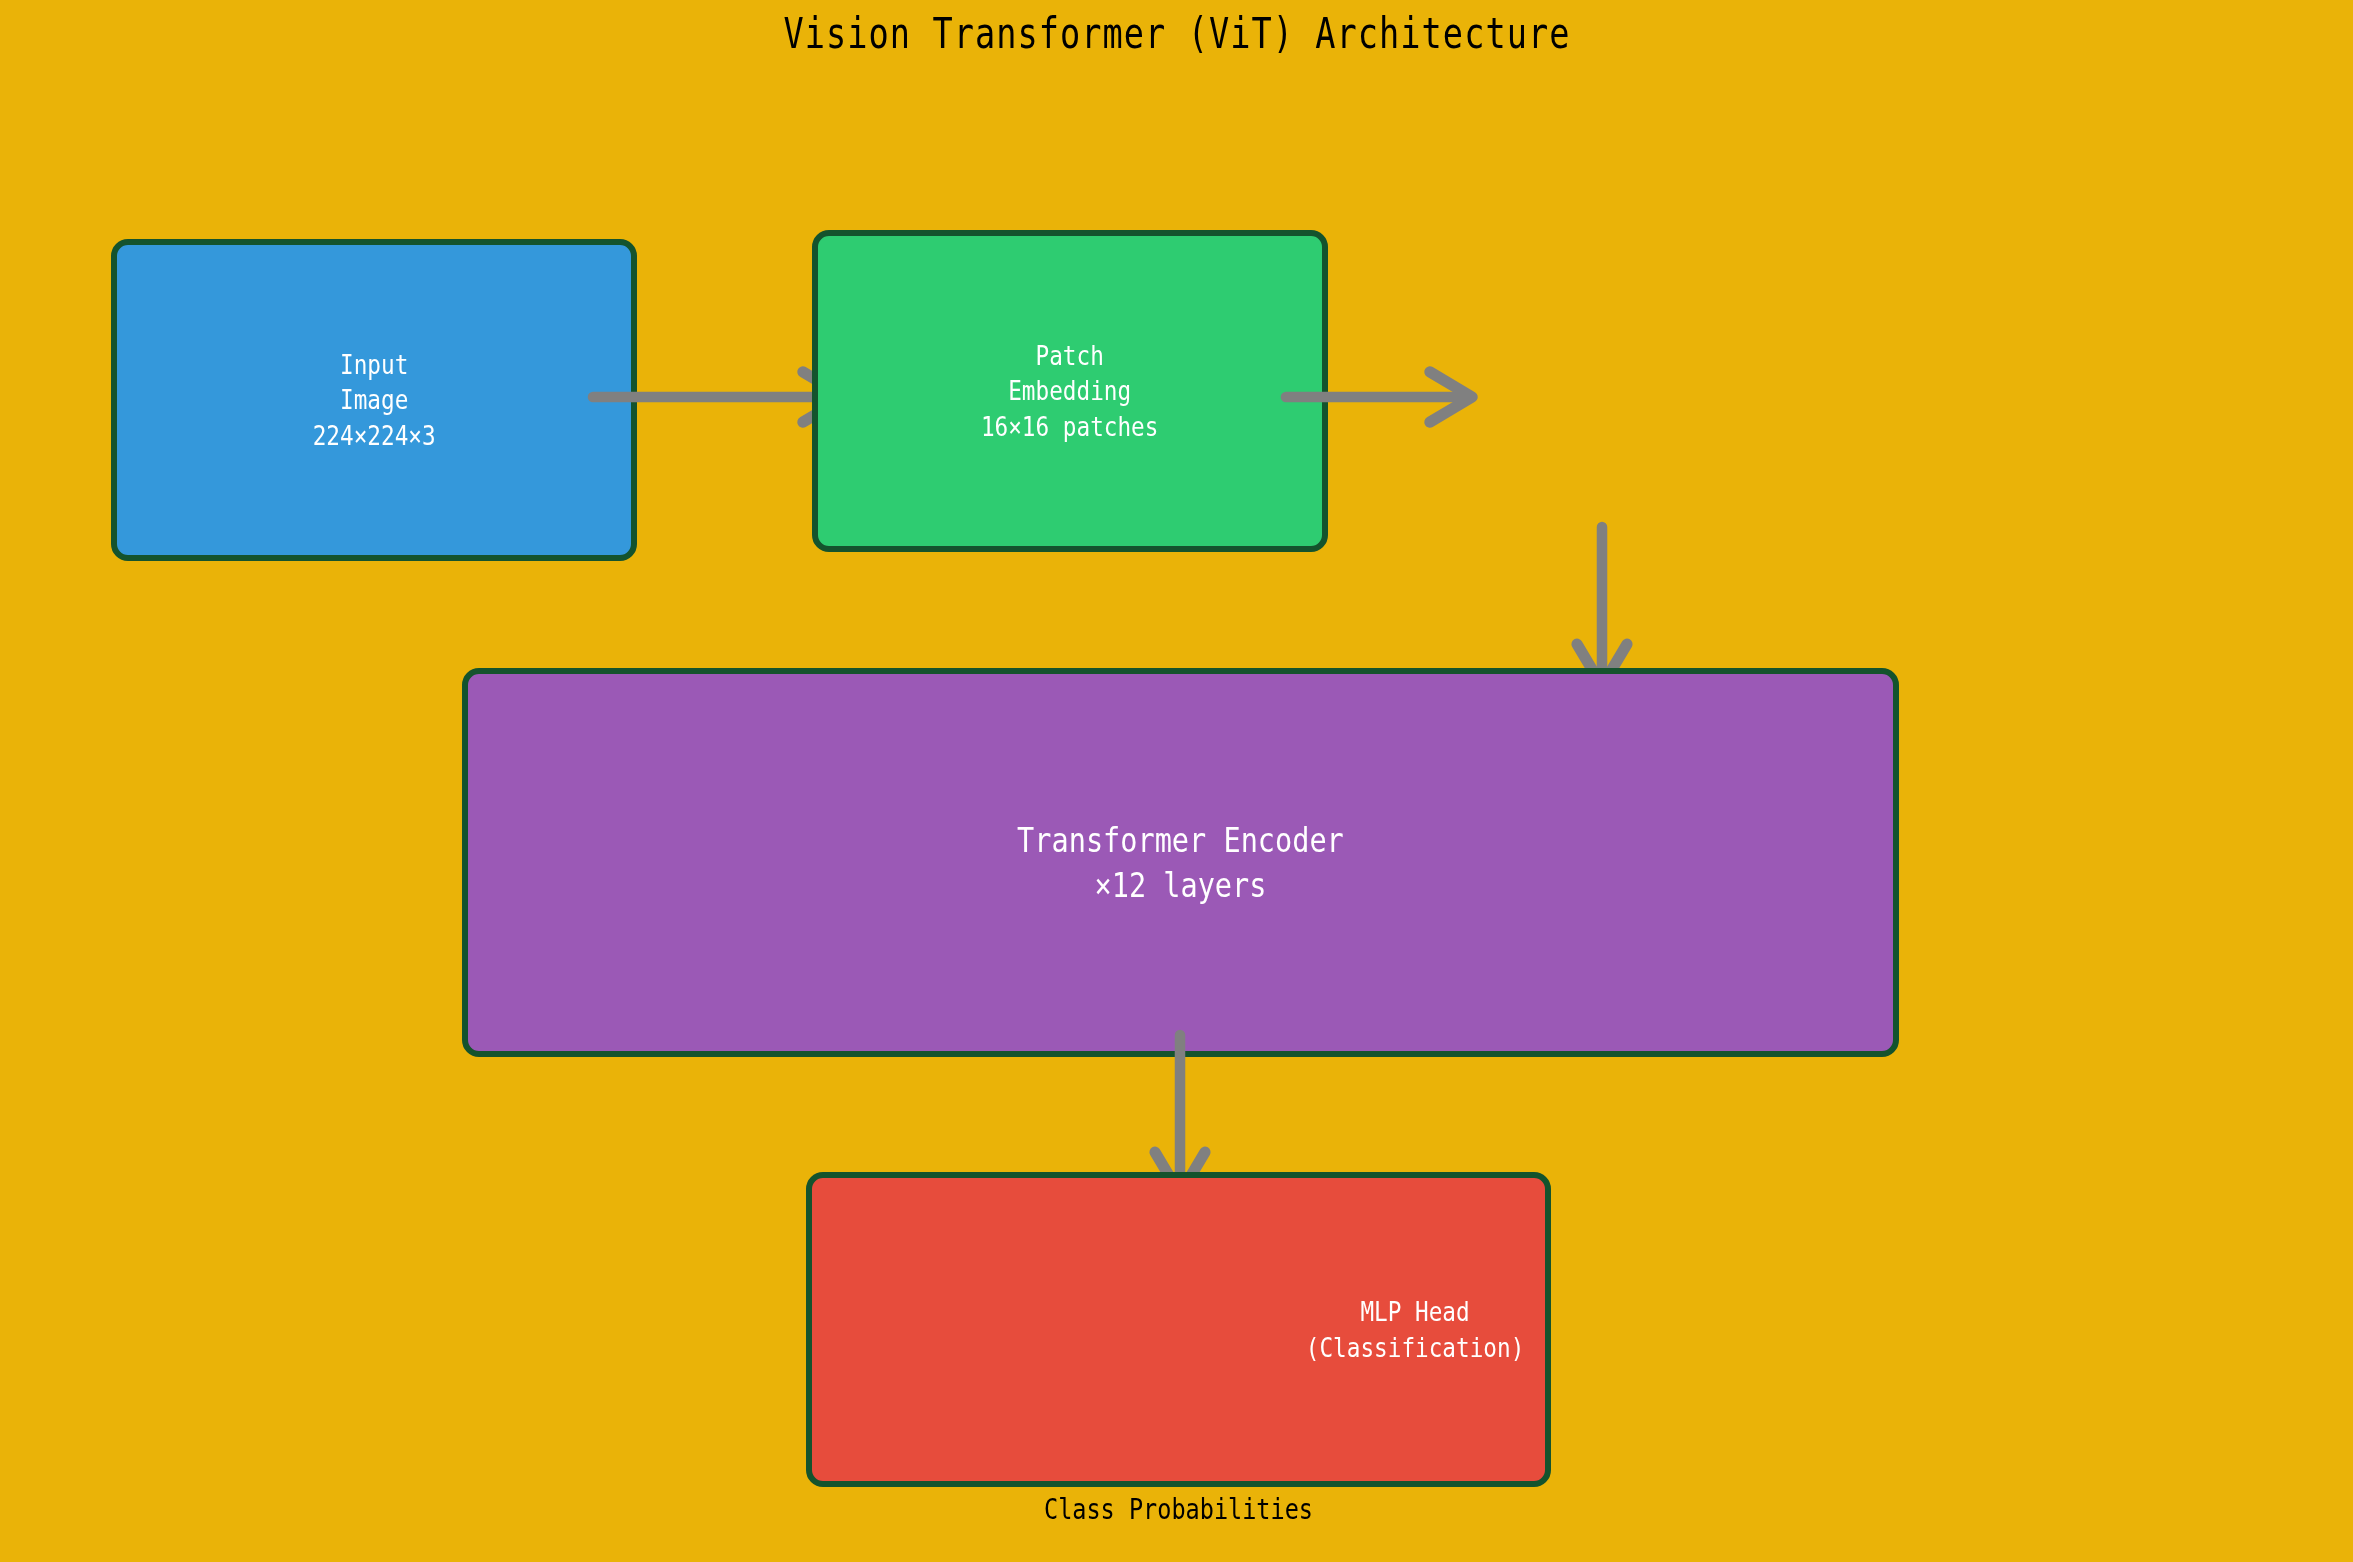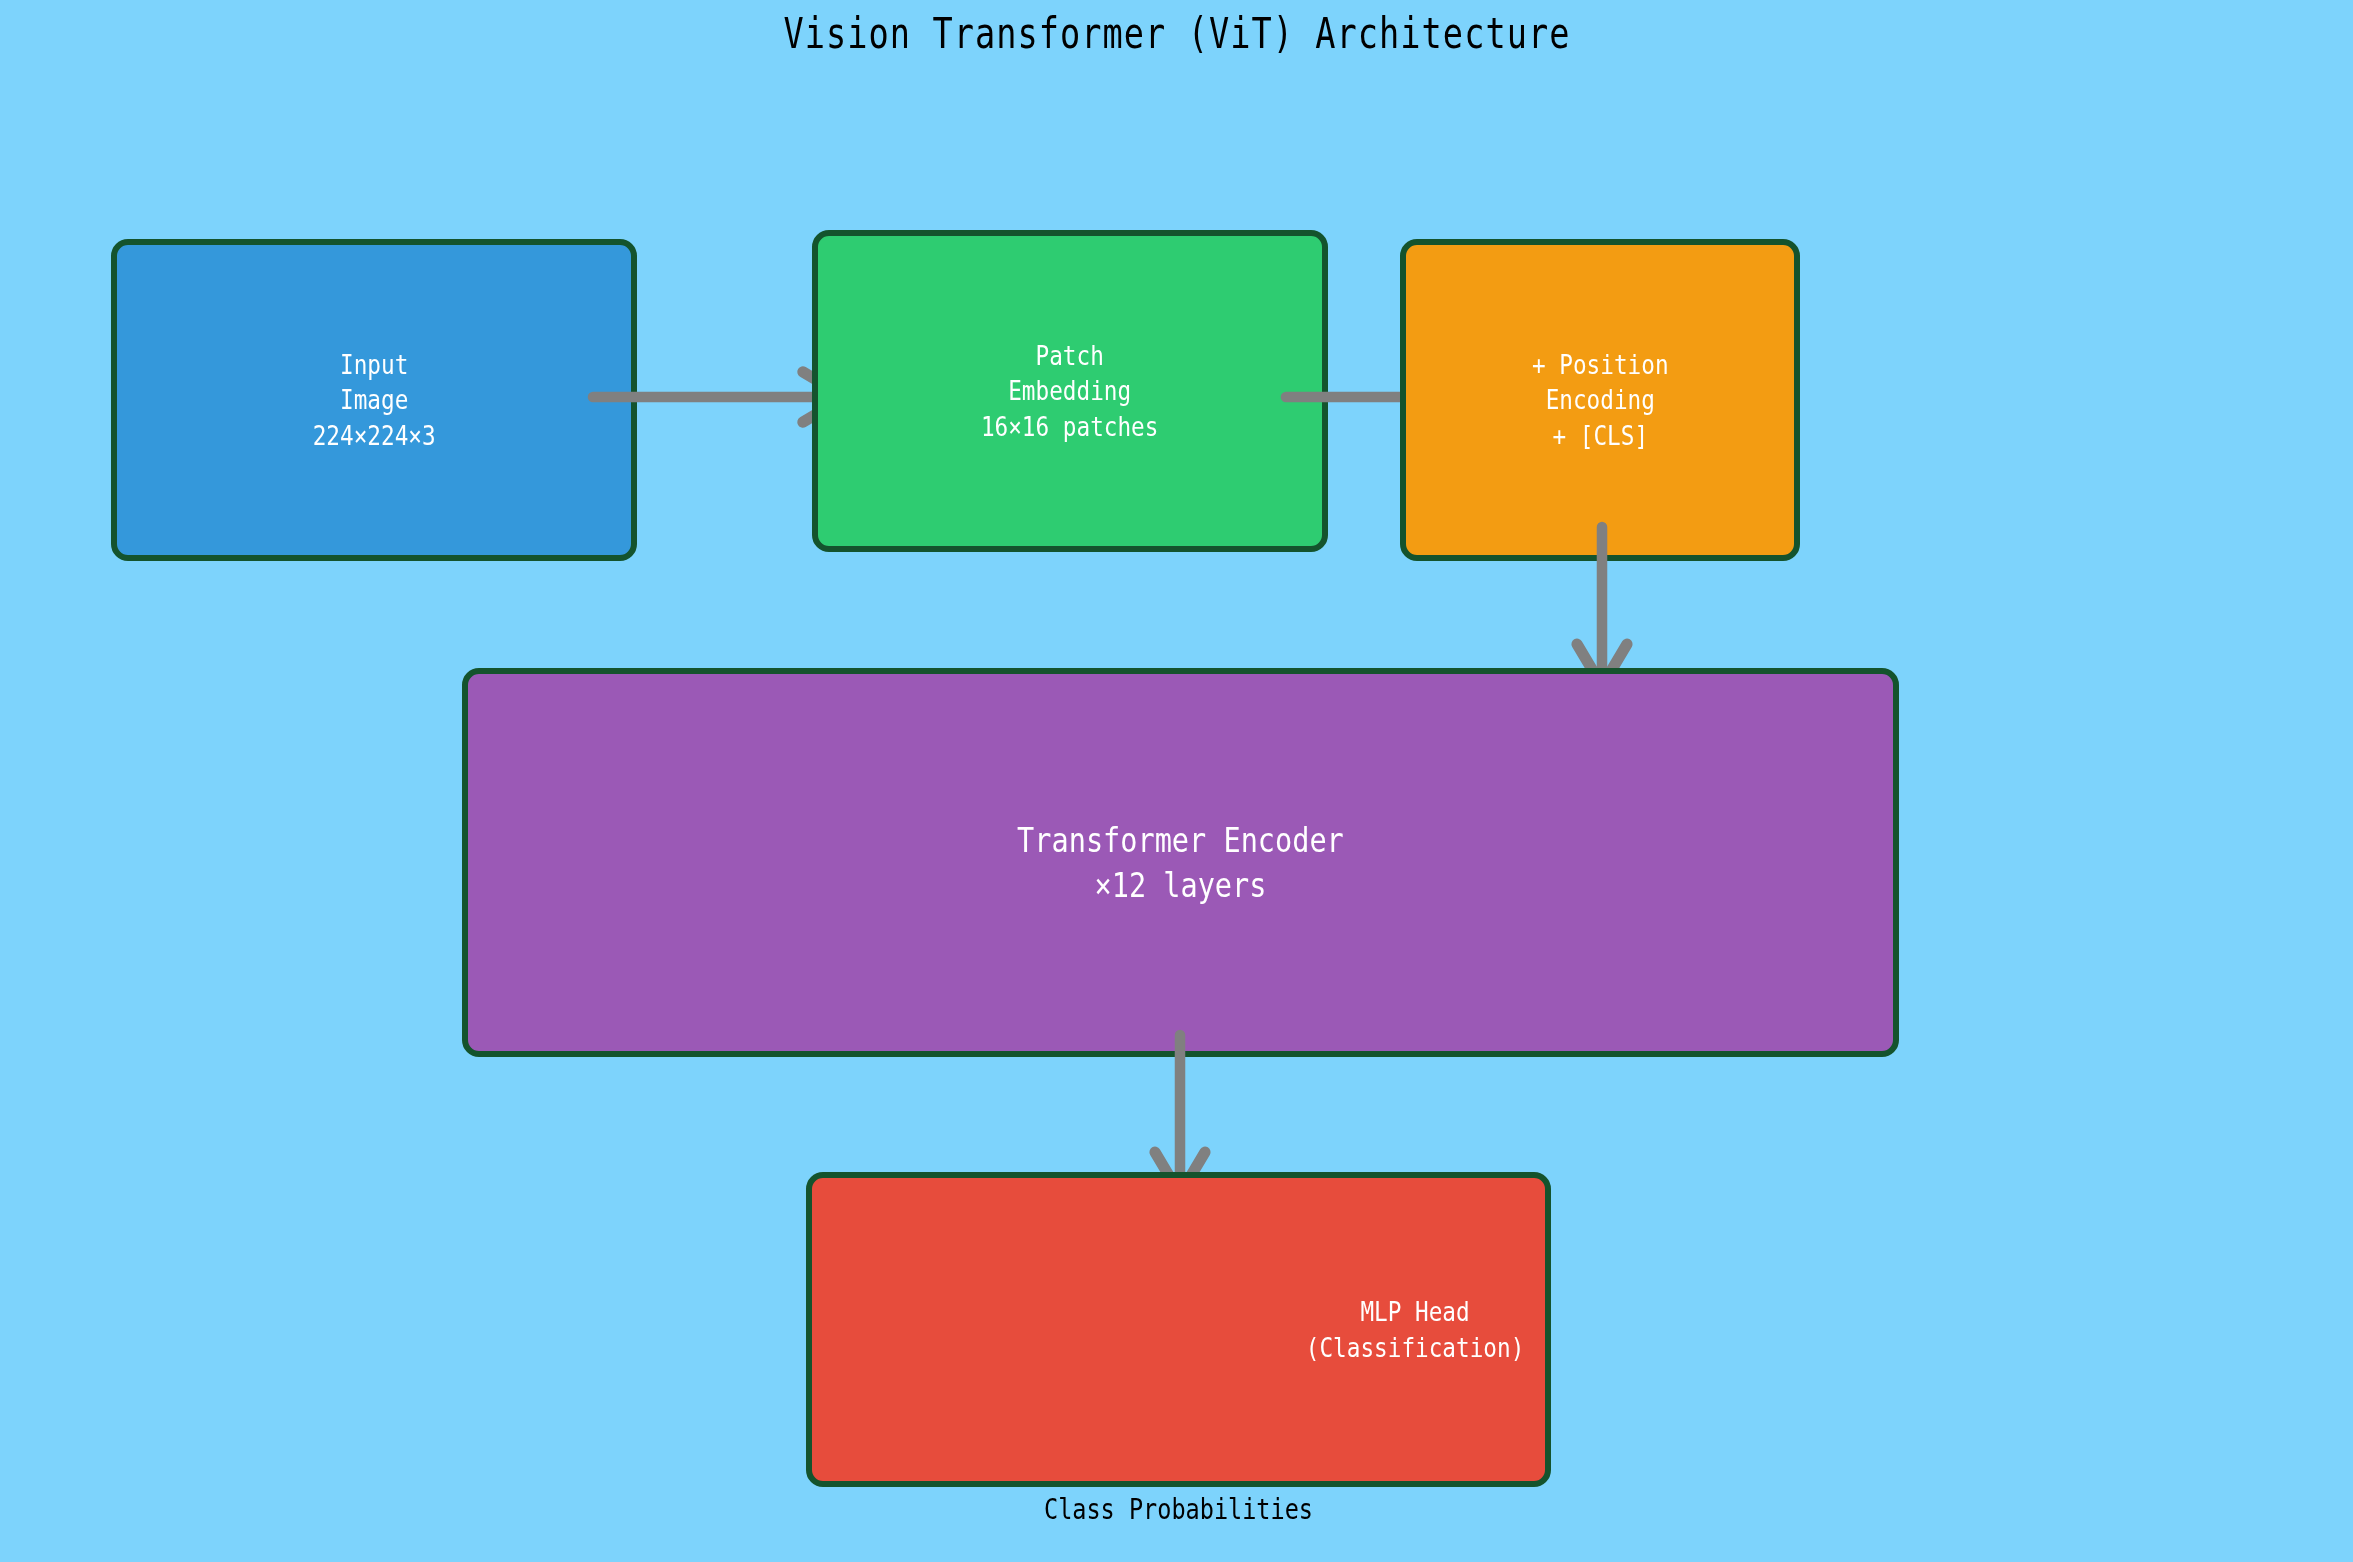--- a/index.html
+++ b/index.html
@@ -7,21 +7,21 @@
     padding: 0;
     background: #ffffff;
   }
   body {
     font-family: "DejaVu Sans Mono", "Liberation Mono", monospace;
   }
   #canvas {
     position: relative;
     width: 2354px;
     height: 1563px;
-    background: #7dd3fc;
+    background: #eab308;
     overflow: hidden;
   }
   #diagram-title {
     position: absolute;
     left: 0;
     top: 9.2px;
     width: 2354px;
     text-align: center;
     font-family: "DejaVu Sans Mono", "Liberation Mono", monospace;
     font-size: 42px;
@@ -119,25 +119,20 @@
     <span class="node-label">Patch
 Embedding
 16×16 patches</span>
   </div>
 
   <svg class="arrow-svg" id="arrow-patch-to-pos" viewBox="0 0 300 60">
     <line class="arrow-line" x1="0" y1="30" x2="272" y2="30"></line>
     <polyline class="arrow-head" points="218,-8 282,30 218,68"></polyline>
   </svg>
 
-  <div class="node node-sm" id="node-pos">
-    <span class="node-label">+ Position
-Encoding
-+ [CLS]</span>
-  </div>
 
   <svg class="arrow-svg" id="arrow-pos-to-encoder" viewBox="0 0 60 260">
     <line class="arrow-line" x1="30" y1="0" x2="30" y2="232"></line>
     <polyline class="arrow-head" points="-8,178 30,242 68,178"></polyline>
   </svg>
 
   <div class="node node-lg" id="node-encoder">
     <span class="node-label">Transformer Encoder
 ×12 layers</span>
   </div>

